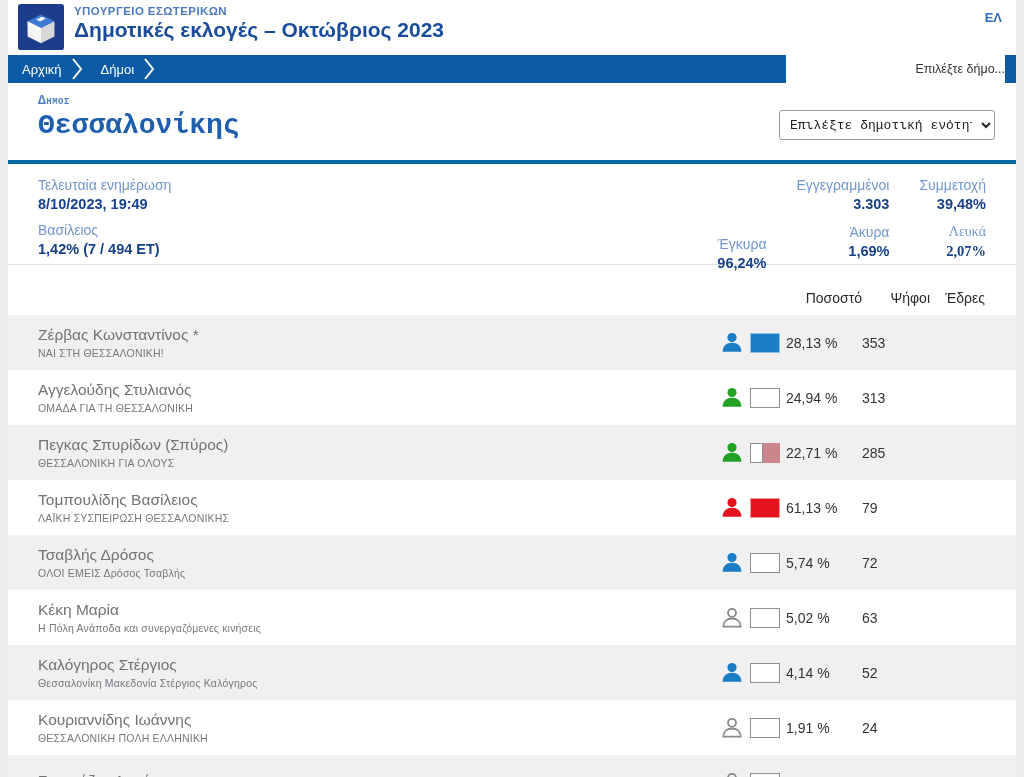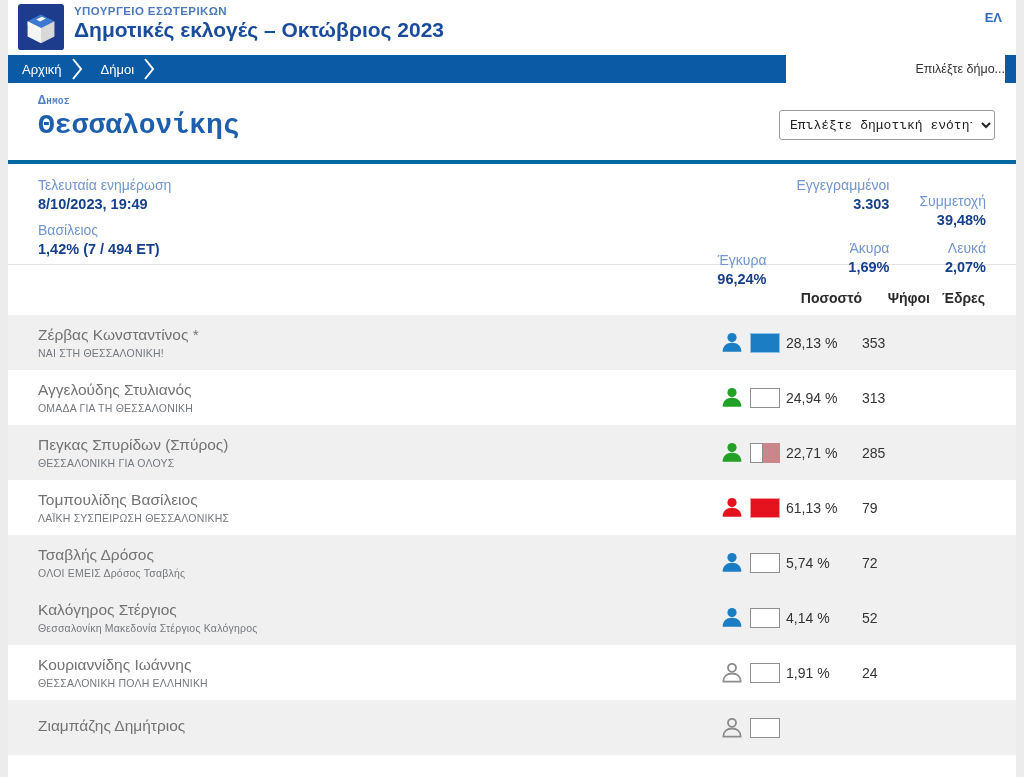--- a/index.html
+++ b/index.html
@@ -34,30 +34,30 @@
 
   
   .stats-section { position: relative; height: 101px; padding: 13px 30px 0 30px; border-bottom: 1px solid #e2e5e8; }
   .stat-label { font-size: 14px; color: #7195ce; }
   .stat-value { font-size: 14.5px; font-weight: 700; color: #163f8c; margin-top: 3px; }
   .stats-left .stat-group + .stat-group { margin-top: 10px; }
   .stats-right { position: absolute; top: 13px; right: 30px; display: grid;
                  grid-template-columns: auto auto auto; column-gap: 30px; row-gap: 12px; }
   .stats-right .stat-cell { text-align: right; min-width: 58px; }
   .cell-r1c2 { grid-column: 2; grid-row: 1; }
-  .cell-r1c3 { grid-column: 3; grid-row: 1; margin-top: 16px; }
+  .cell-r1c3 { grid-column: 3; grid-row: 1; }
   .cell-r2c1 { grid-column: 1; grid-row: 2; margin-top: 12px; }
   .cell-r2c2 { grid-column: 2; grid-row: 2; }
-  .cell-r2c3 { grid-column: 3; grid-row: 2; }
+  .cell-r2c3 { grid-column: 3; grid-row: 2; font-family: Liberation Serif, serif; }
 
   
   .row-grid { display: grid; grid-template-columns: 1fr 66px 76px 68px 55px;
               align-items: center; padding: 0 31px 0 30px; }
   .table-header { height: 50px; align-items: end; padding-bottom: 9px; }
-  .th { font-size: 14px; font-weight: 700; color: #2a2a2a; text-align: right; }
+  .th { font-size: 14px; font-weight: 400; color: #2a2a2a; text-align: right; }
   .results-rows { overflow: hidden; }
   .result-row { height: 55px; }
   .result-row.alt { background: #f0f0f1; }
   .cand-name { font-size: 15.5px; color: #737373; }
   .cand-party { font-size: 10.5px; color: #74797e; margin-top: 3px; letter-spacing: .2px; }
   .icon-cell { display: flex; align-items: center; gap: 6px; }
   .person-svg { width: 24px; height: 24px; flex: 0 0 auto; }
   .swatch { display: flex; align-items: center; }
   .swatch-cell { display: inline-block; height: 20px; border: 1px solid transparent; }
   .num { font-size: 14px; color: #333; text-align: left; }
@@ -238,20 +238,38 @@
             <path d="M2.6,20.8 C2.6,15 6.8,11.8 12,11.8 C17.2,11.8 21.4,15 21.4,20.8 Z" fill="#1b7ec5"></path>
           </svg>
       <span class="swatch">
             <span class="swatch-cell" style="background: rgb(255, 255, 255); border-color: rgb(143, 143, 143); width: 30px;"></span>
           </span>
     </div>
     <div class="num">5,74 %</div>
     <div class="num">72</div>
     <div class="num"></div>
   </div>
+      <div class="row-grid result-row">
+    <div>
+      <div class="cand-name">Κέκη Μαρία</div>
+      <div class="cand-party">Η Πόλη Ανάποδα και συνεργαζόμενες κινήσεις</div>
+    </div>
+    <div class="icon-cell">
+      <svg class="person-svg" viewBox="0 0 24 24">
+            <circle cx="12" cy="6.8" r="4" fill="none" stroke="#8b8b8b" stroke-width="1.8"></circle>
+            <path d="M3.4,20.6 C3.4,15.4 7.1,12.5 12,12.5 C16.9,12.5 20.6,15.4 20.6,20.6 Z" fill="none" stroke="#8b8b8b" stroke-width="1.8"></path>
+          </svg>
+      <span class="swatch">
+            <span class="swatch-cell" style="background: rgb(255, 255, 255); border-color: rgb(143, 143, 143); width: 30px;"></span>
+          </span>
+    </div>
+    <div class="num">5,02 %</div>
+    <div class="num">63</div>
+    <div class="num"></div>
+  </div>
       <div class="row-grid result-row alt">
     <div>
       <div class="cand-name">Καλόγηρος Στέργιος</div>
       <div class="cand-party">Θεσσαλονίκη Μακεδονία Στέργιος Καλόγηρος</div>
     </div>
     <div class="icon-cell">
       <svg class="person-svg" viewBox="0 0 24 24">
             <circle cx="12" cy="6.6" r="4.6" fill="#1b7ec5"></circle>
             <path d="M2.6,20.8 C2.6,15 6.8,11.8 12,11.8 C17.2,11.8 21.4,15 21.4,20.8 Z" fill="#1b7ec5"></path>
           </svg>

